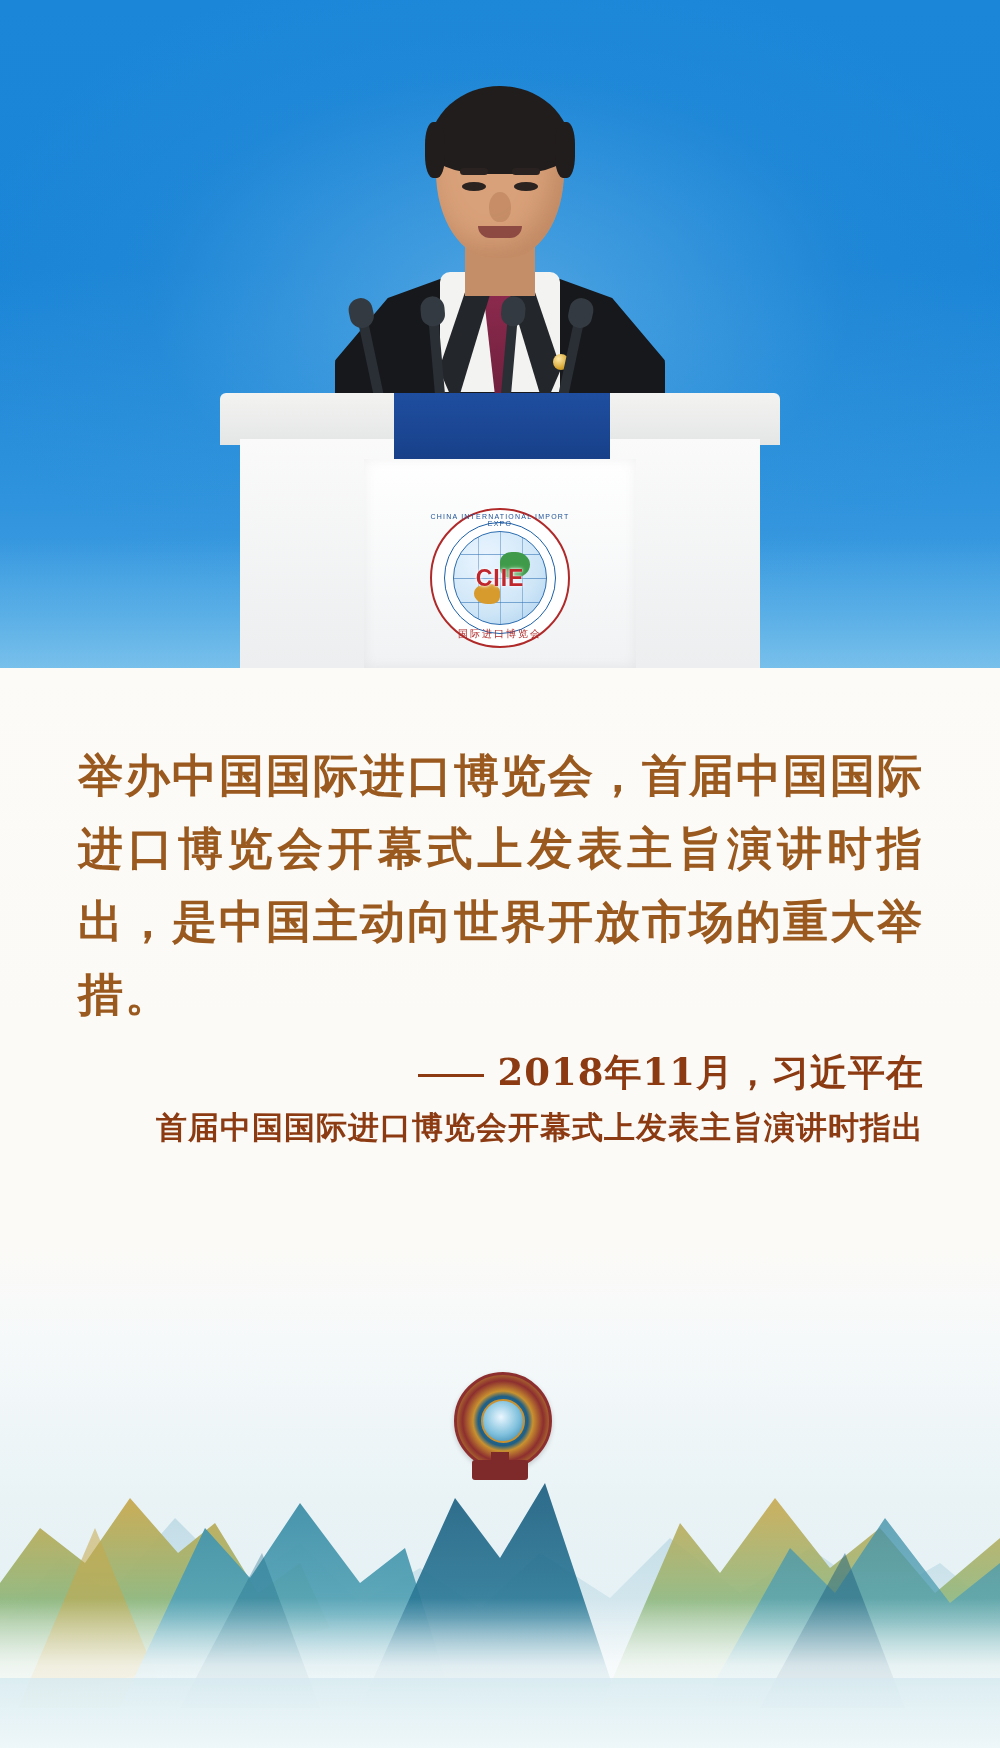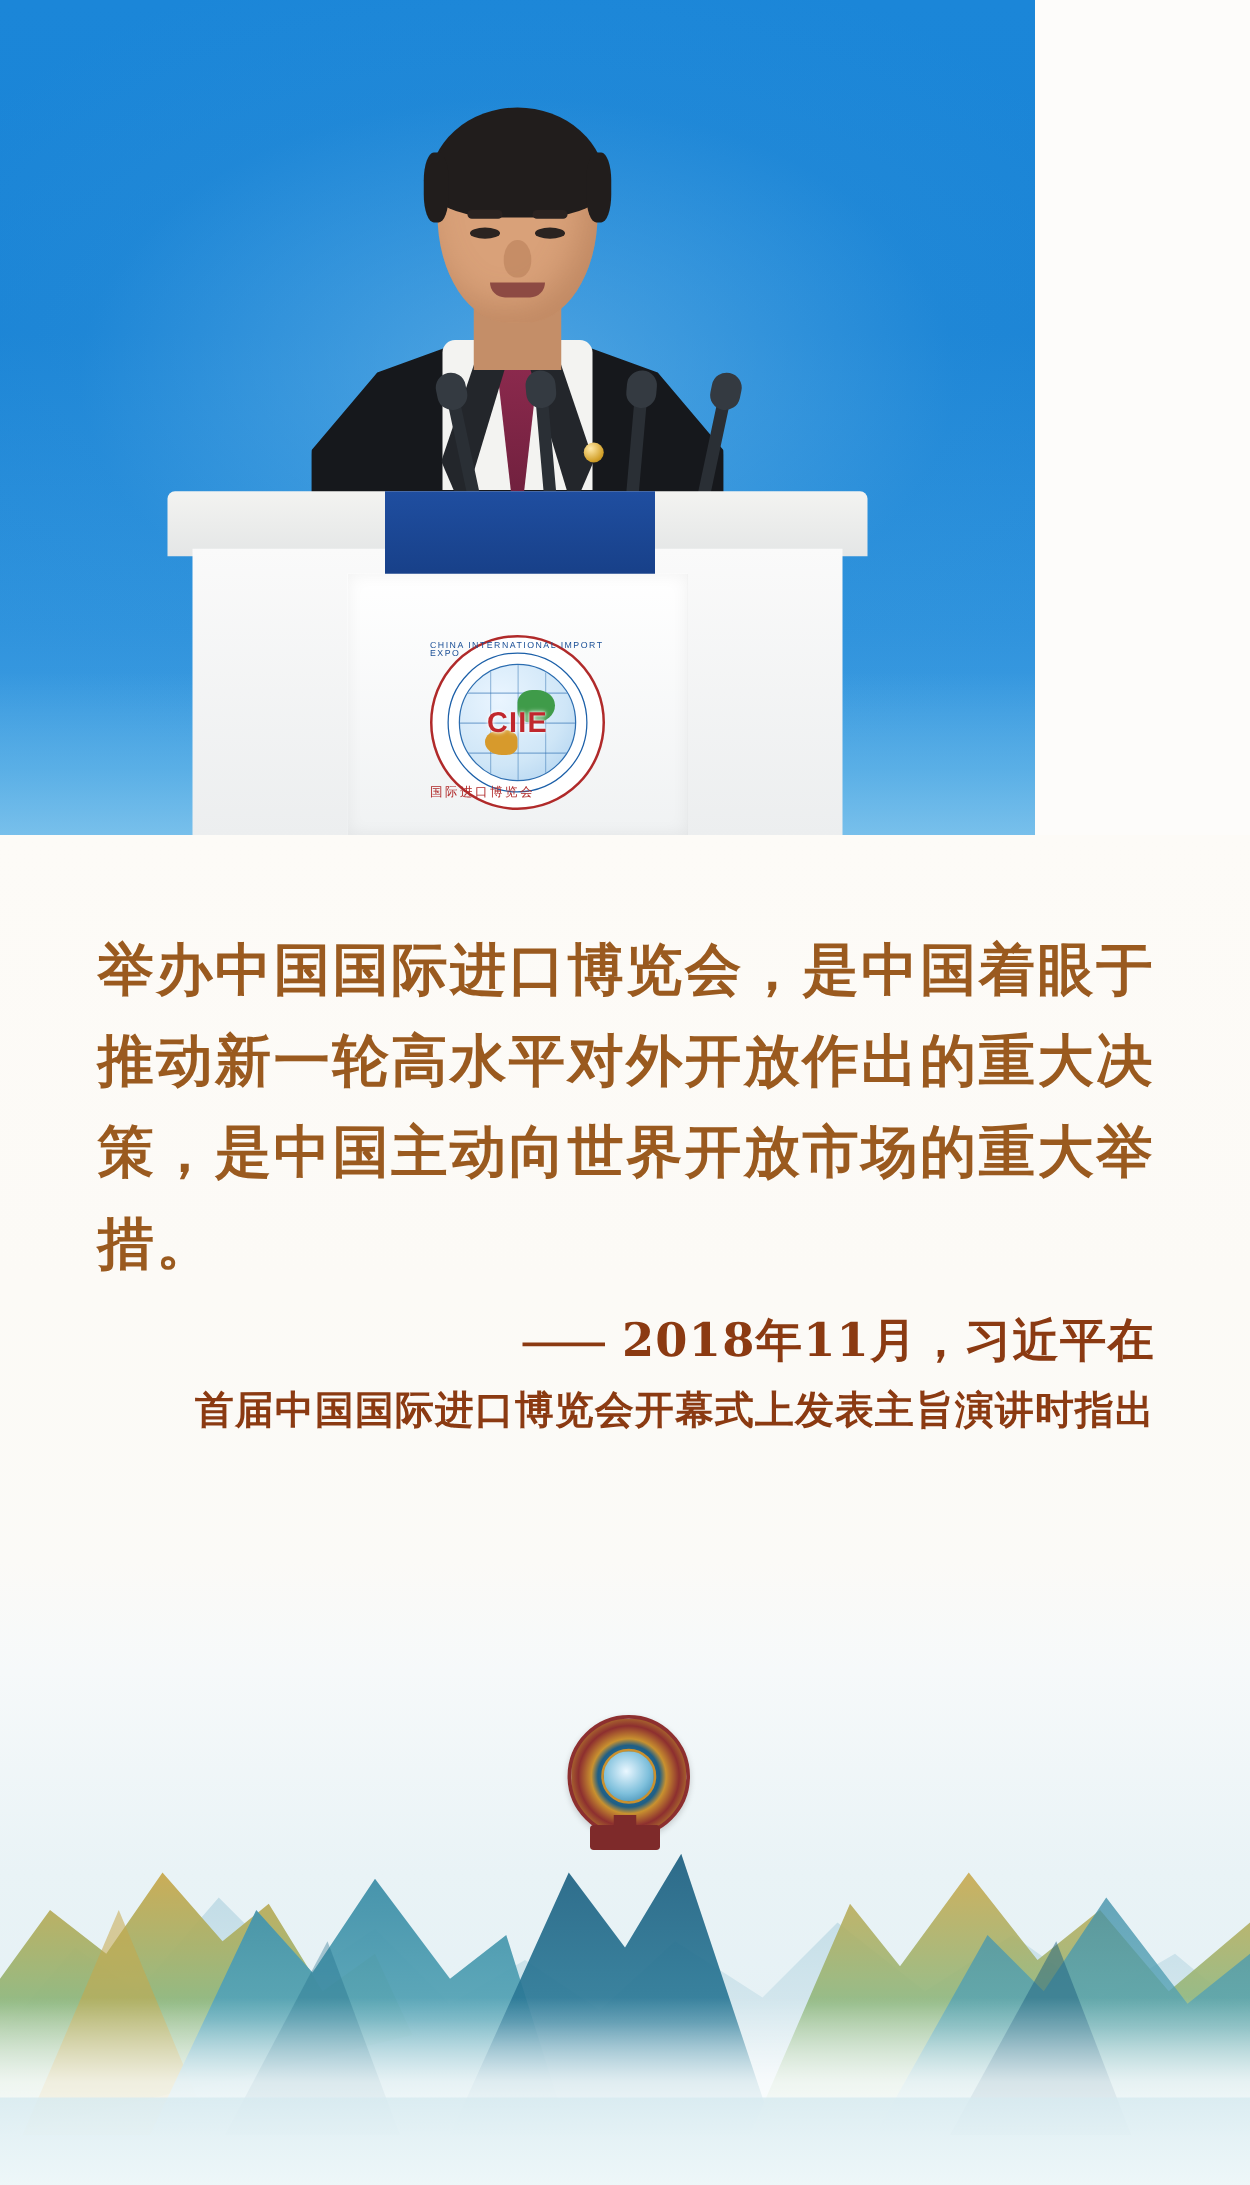--- a/index.html
+++ b/index.html
@@ -14,21 +14,21 @@
     position: relative;
     width: 1000px;
     height: 1748px;
     overflow: hidden;
     background: #fdfcfa;
   }
 
   
   .photo {
     position: relative;
-    width: 828px;
+    width: 1000px;
     height: 668px;
     overflow: hidden;
     background: linear-gradient(180deg, #1b86d8 0%, #1a84d6 40%, #2f93dd 75%, #4aa4e4 100%);
   }
   .photo-bg-glow {
     position: absolute;
     left: 50%;
     top: 45%;
     width: 1100px;
     height: 700px;
@@ -326,21 +326,21 @@
     font-weight: bold;
     font-size: 23px;
     letter-spacing: 1px;
     color: #c0272d;
     text-shadow: 0 0 2px #ffffff, 0 0 4px #ffffff;
   }
   .emblem-top-text, .emblem-bottom-text {
     position: absolute;
     left: 0;
     width: 140px;
-    text-align: left;
+    text-align: center;
     font-family: "Liberation Sans", sans-serif;
     color: #1b4f96;
   }
   .emblem-top-text {
     top: 5px;
     font-size: 7px;
     letter-spacing: 1.2px;
   }
   .emblem-bottom-text {
     bottom: 7px;
@@ -539,21 +539,21 @@
         <div class="emblem-land"></div>
         <div class="emblem-land2"></div>
       </div>
       <div class="emblem-top-text">CHINA INTERNATIONAL IMPORT EXPO</div>
       <div class="emblem-ciie">CIIE</div>
       <div class="emblem-bottom-text">国际进口博览会</div>
     </div>
   </div>
 
   <div class="quote-section">
-    <div class="quote-text">举办中国国际进口博览会，是中国着眼于推动新一轮高水平对外开放作出的重大决策，是中国主动向世界开放市场的重大举措。</div>
+    <div class="quote-text">举办中国国际进口博览会，首届中国国际进口博览会开幕式上发表主旨演讲时指出，是中国主动向世界开放市场的重大举措。</div>
     <div class="attrib-1">
       <span class="dash"></span><span>2018年11月，习近平在</span>
     </div>
     <div class="attrib-2">首届中国国际进口博览会开幕式上发表主旨演讲时指出</div>
   </div>
 
   <div class="footer-art">
     <svg class="mtn" style="left:0; bottom:40px;" width="1000" height="330" viewBox="0 0 1000 330">
       <defs>
         <linearGradient id="gFar" x1="0" y1="0" x2="0" y2="1">

